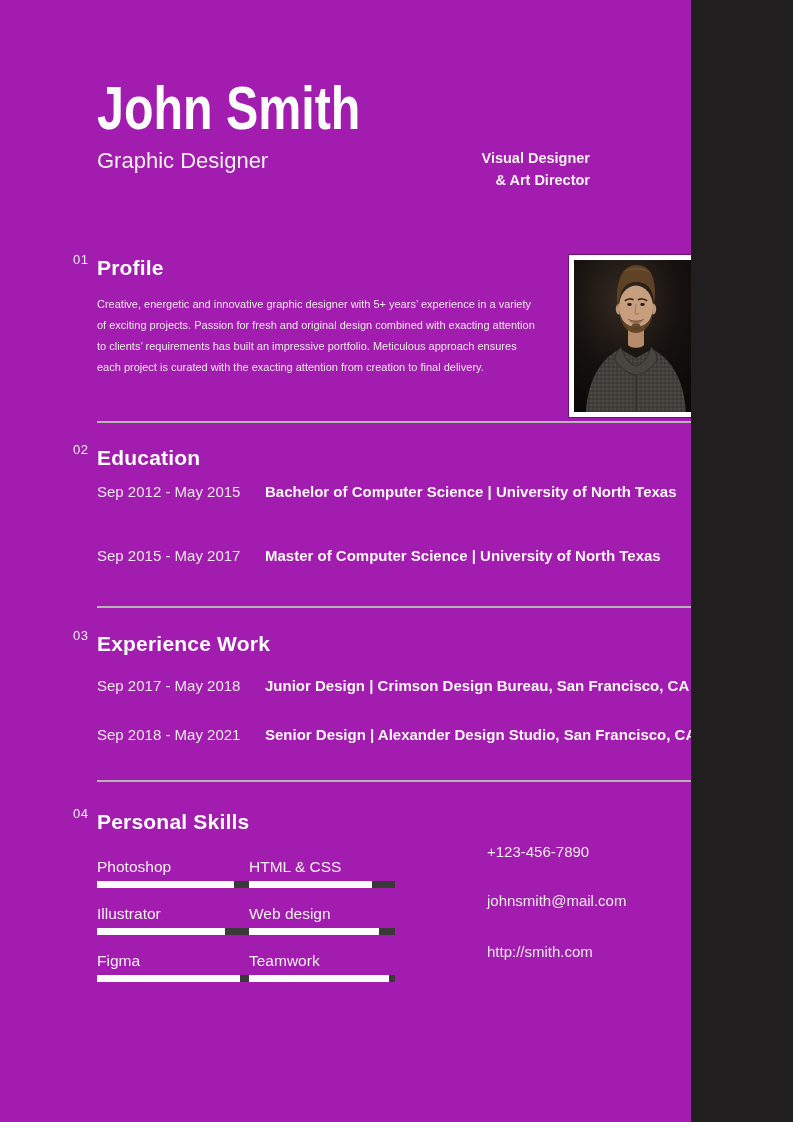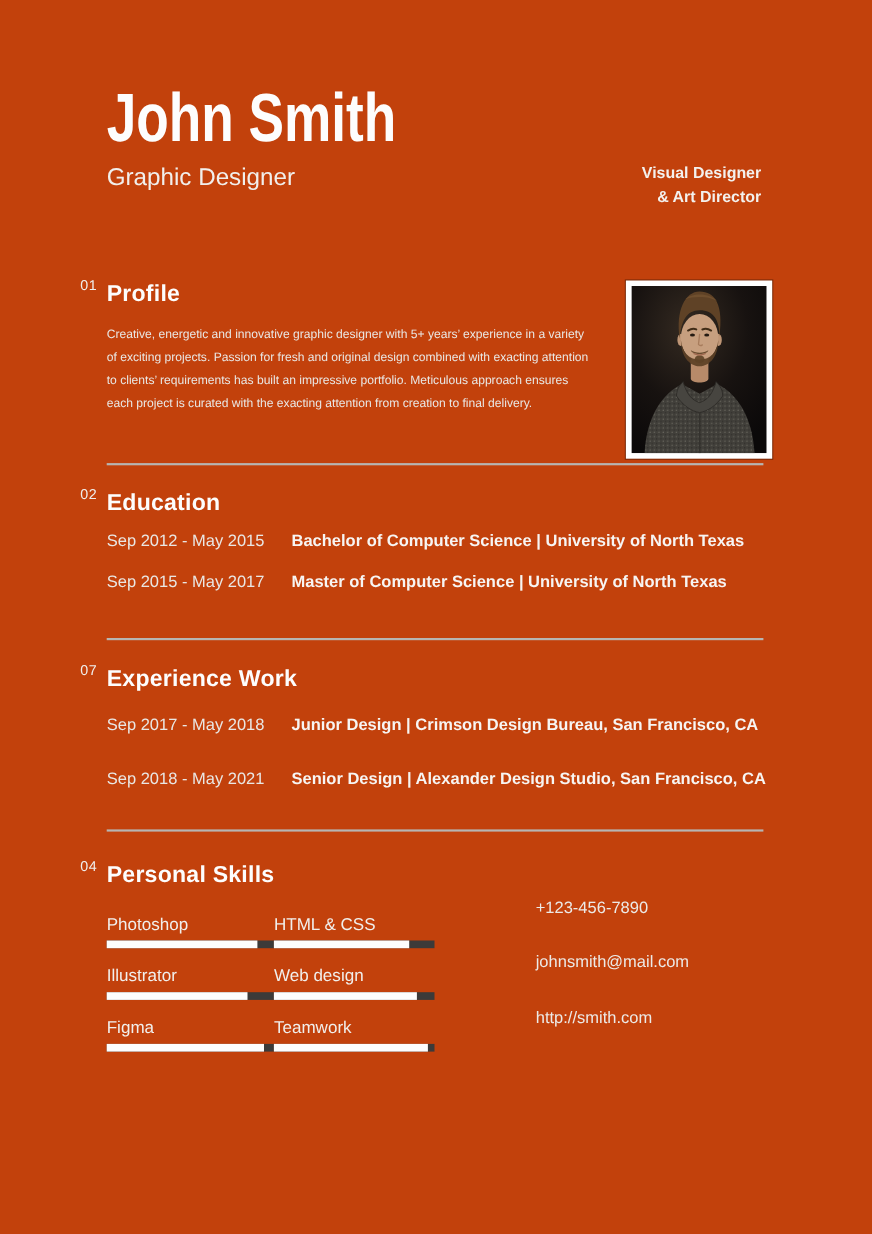--- a/index.html
+++ b/index.html
@@ -5,23 +5,23 @@
   * { margin: 0; padding: 0; box-sizing: border-box; }
   html, body { width: 793px; }
   body {
     font-family: "Liberation Sans", "DejaVu Sans", sans-serif;
     background: #201e1e;
     color: #ffffff;
     -webkit-font-smoothing: antialiased;
   }
   .page {
     position: relative;
-    width: 793px;
+    width: 691px;
     height: 1122px;
-    background: #c2410c;
+    background: #a21caf;
     padding: 82px 99px 0 97px;
     overflow: hidden;
   }
 
   
   .name {
     font-size: 62px;
     line-height: 52px;
     height: 52px;
     font-weight: 700;
@@ -110,21 +110,21 @@
     font-weight: 400;
     color: #e9e7e4;
   }
   .row .detail {
     margin-left: 16px;
     font-weight: 700;
     color: #f7f5f3;
     white-space: nowrap;
   }
   .row-a { margin-top: 12px; }
-  .row-b { margin-top: 20px; }
+  .row-b { margin-top: 46px; }
   .row-c { margin-top: 20px; }
   .row-d { margin-top: 31px; }
 
   
   .bottom { display: flex; margin-top: 27px; }
   .skill-cols { display: flex; }
   .skill-col-1 { width: 152px; }
   .skill-col-2 { width: 146px; }
   .skill { margin-top: 23px; }
   .skill + .skill { margin-top: 17px; }
@@ -229,21 +229,21 @@
     <span class="detail">Bachelor of Computer Science | University of North Texas</span>
   </div>
   <div class="row row-b">
     <span class="dates">Sep 2015 - May 2017</span>
     <span class="detail">Master of Computer Science | University of North Texas</span>
   </div>
 
   <hr class="div d2">
 
   <div class="sec-head exp-head">
-    <span class="sec-num">07</span>
+    <span class="sec-num">03</span>
     <h2 class="sec-title">Experience Work</h2>
   </div>
   <div class="row row-c">
     <span class="dates">Sep 2017 - May 2018</span>
     <span class="detail">Junior Design | Crimson Design Bureau, San Francisco, CA</span>
   </div>
   <div class="row row-d">
     <span class="dates">Sep 2018 - May 2021</span>
     <span class="detail">Senior Design | Alexander Design Studio, San Francisco, CA</span>
   </div>

